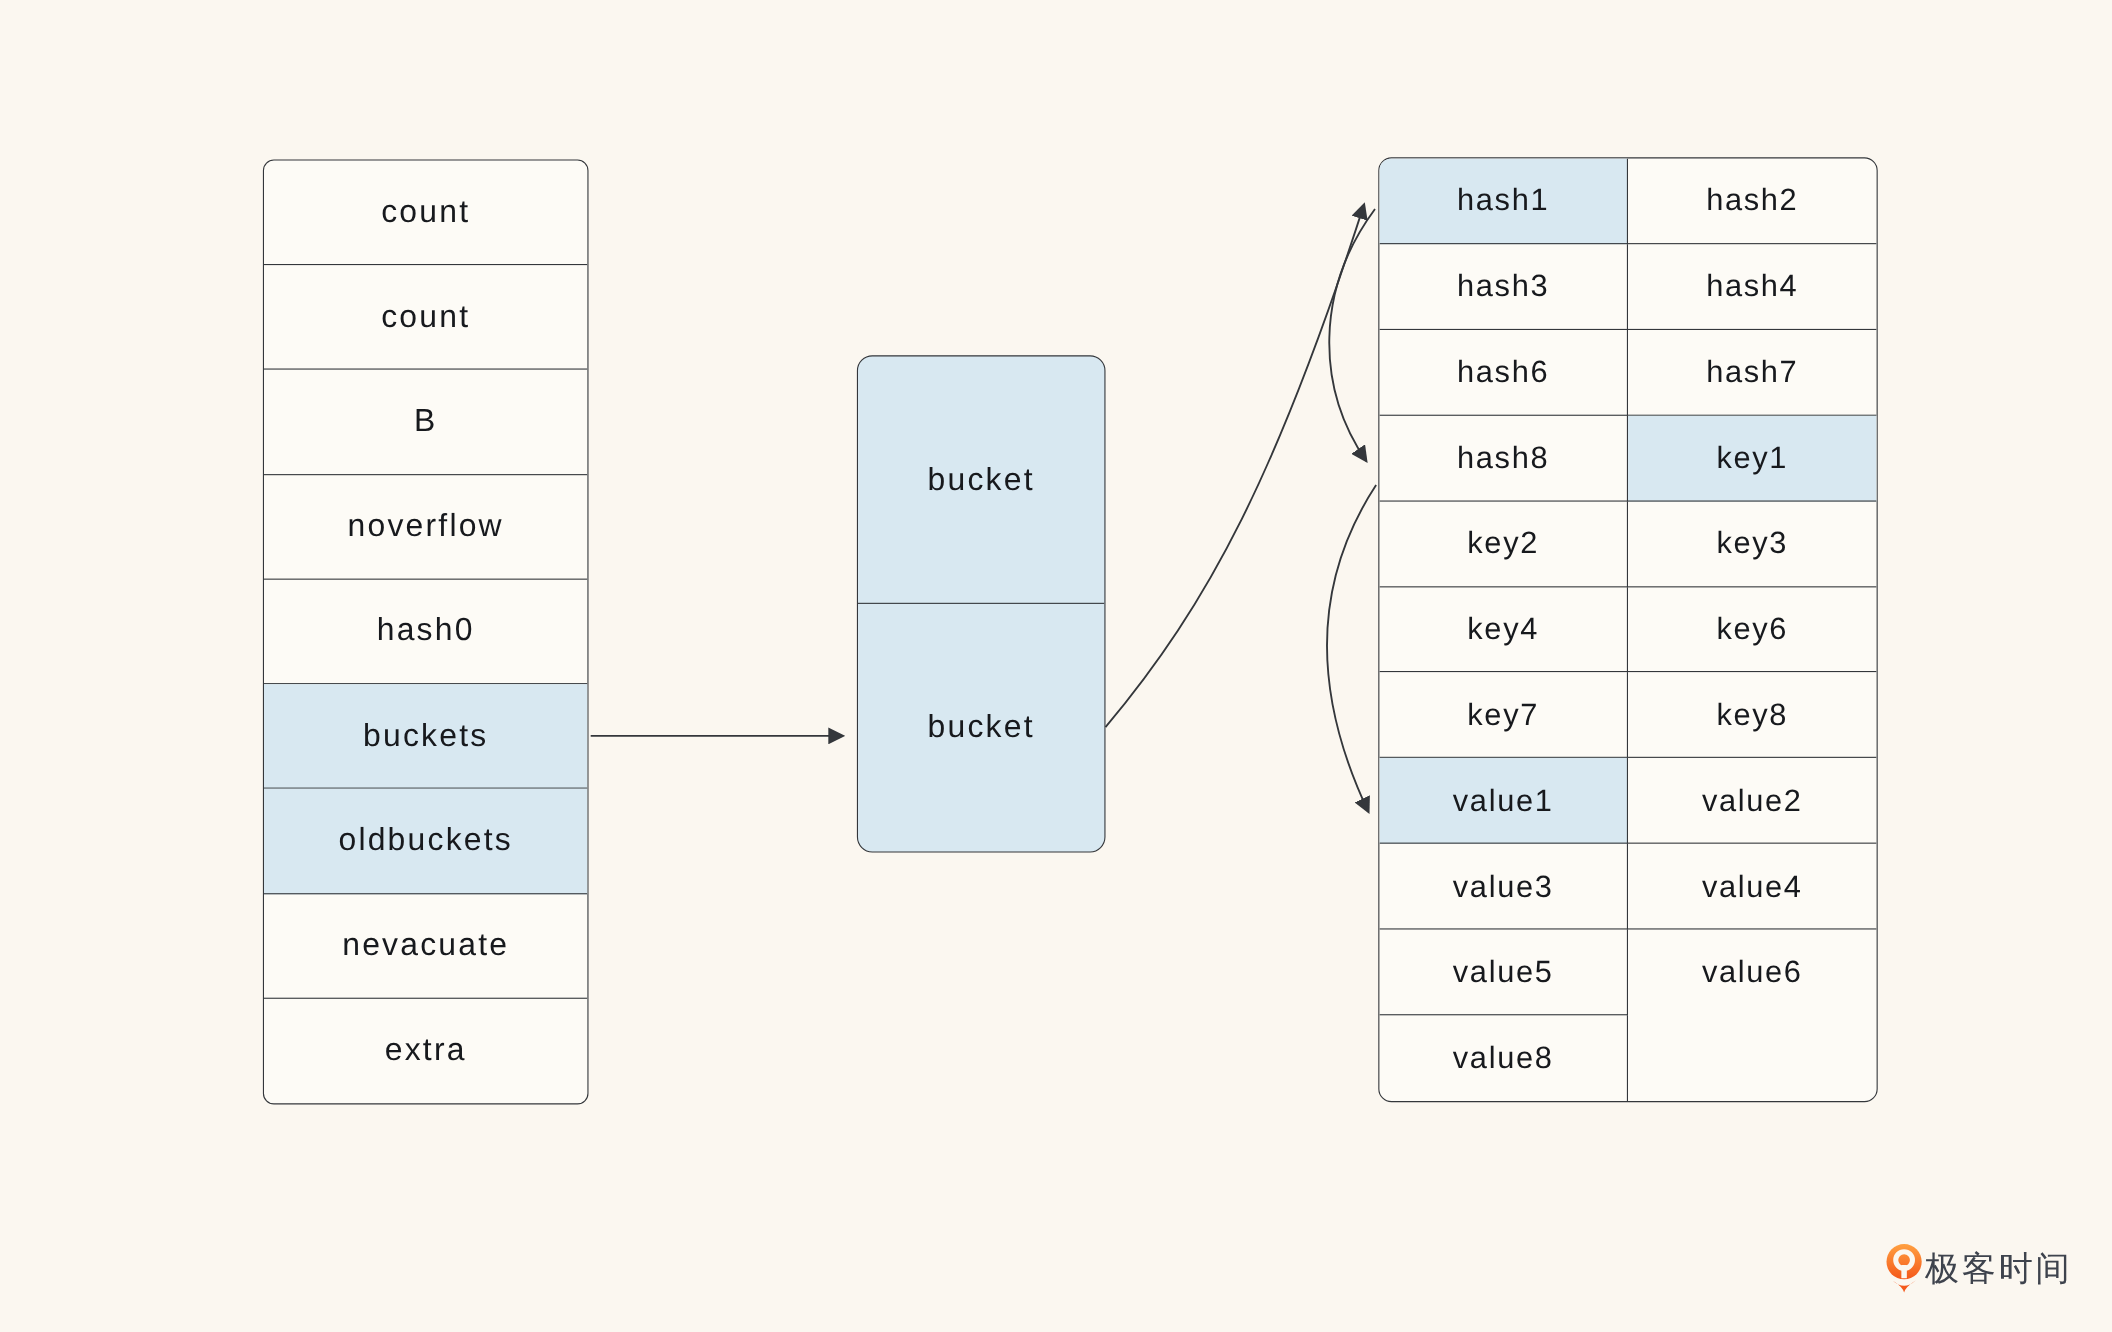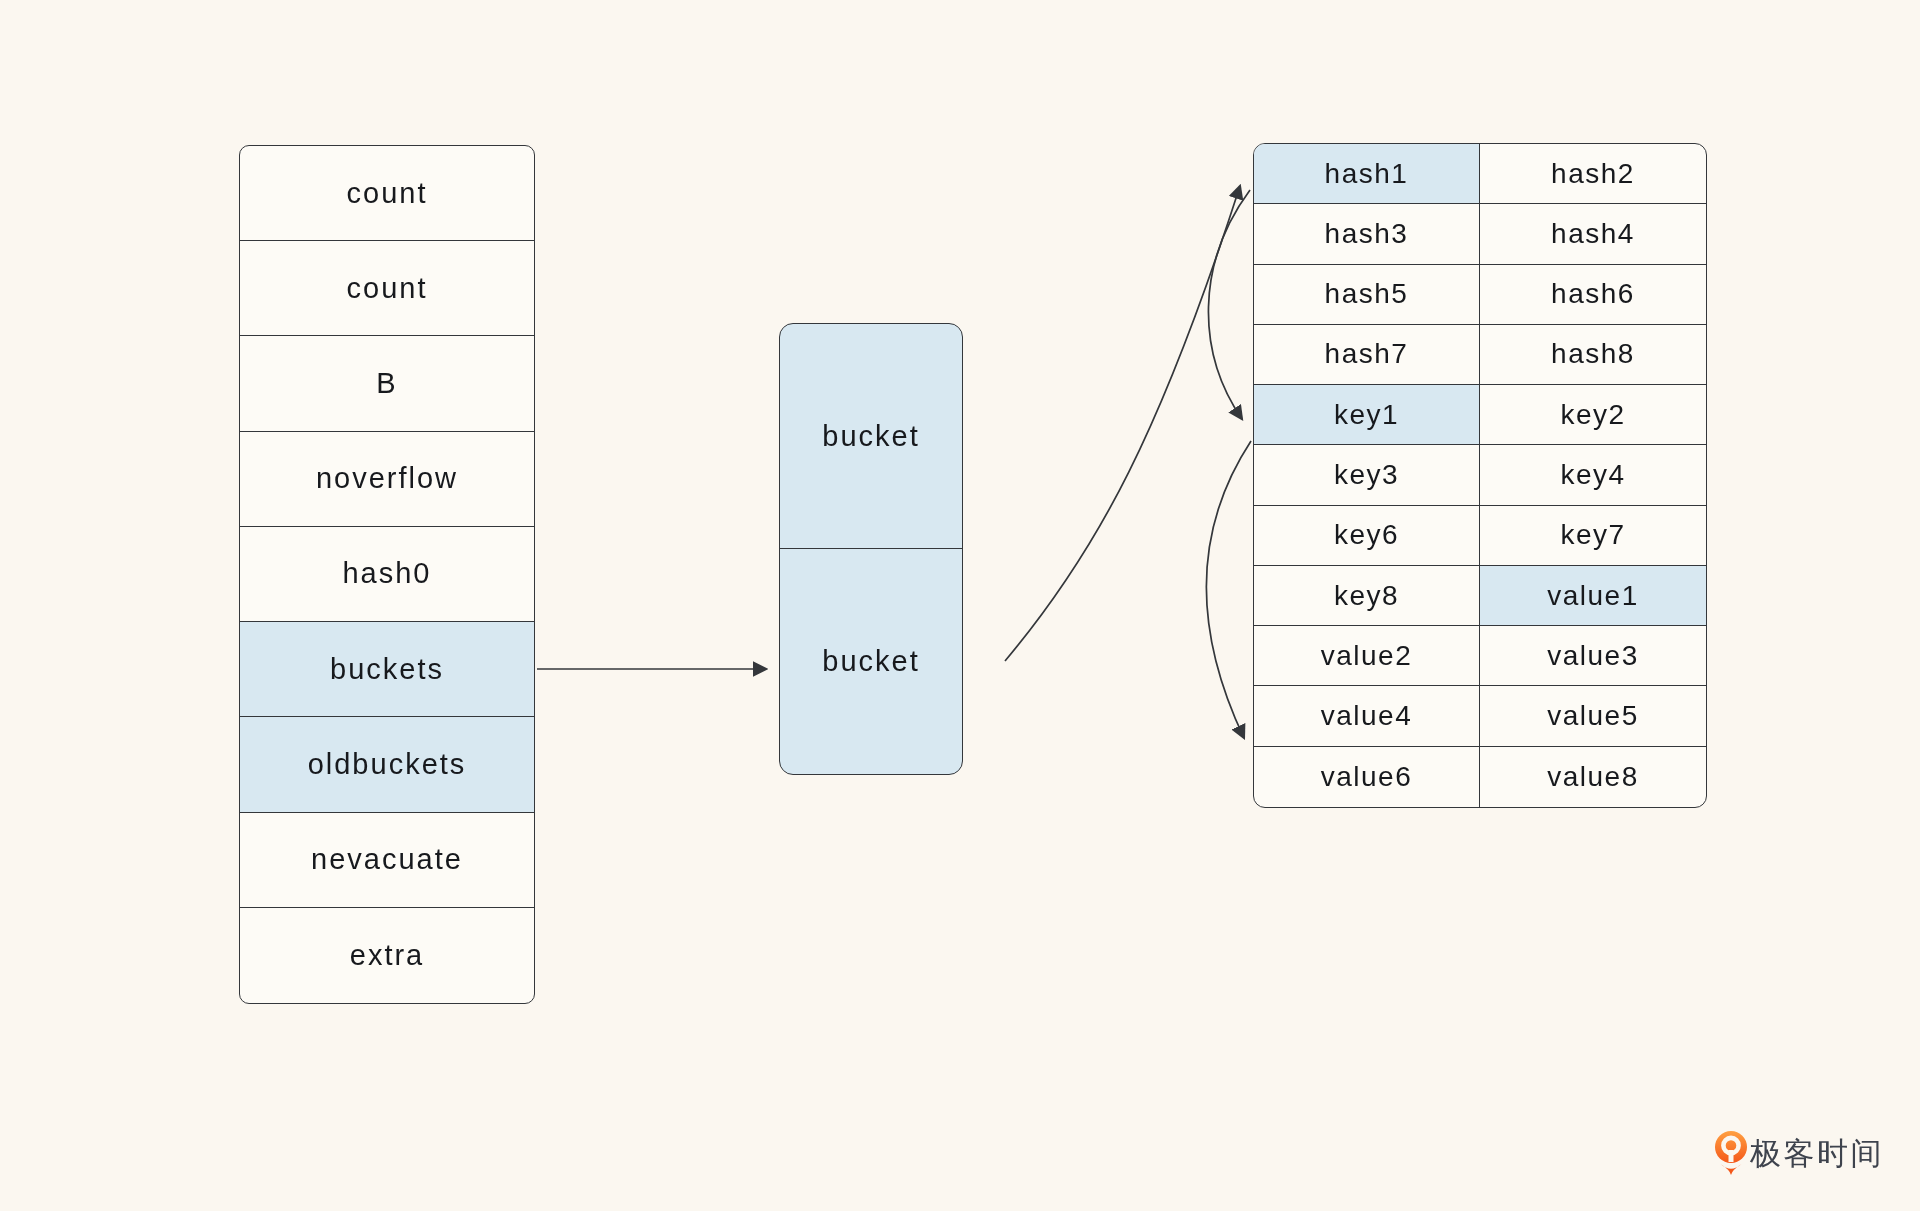--- a/index.html
+++ b/index.html
@@ -42,32 +42,32 @@
     border-radius: 10px;
     display: grid;
     grid-template-rows: repeat(9, 1fr);
   }
   .hmap .cell { border-bottom: 1.6px solid #34373b; }
   .hmap .cell:last-child { border-bottom: none; }
 
   
   .bucket-list {
     left: 779px; top: 323px;
-    width: 184px; height: 452px;
+    width: 226px; height: 452px;
     border-radius: 14px;
     display: grid;
     grid-template-rows: 1fr 1fr;
     background: #d8e8f1;
   }
   .bucket-list .cell:first-child { border-bottom: 1.6px solid #34373b; }
 
   
   .kv-table {
     left: 1253px; top: 143px;
-    width: 454px; height: 665px;
+    width: 454px; height: 859px;
     border-radius: 12px;
     display: grid;
     grid-template-columns: 1fr 1fr;
     grid-auto-rows: 1fr;
   }
   .kv-table .cell {
     font-size: 28px;
     letter-spacing: 1.5px;
     border-bottom: 1.6px solid #34373b;
   }
@@ -133,21 +133,20 @@
   <div class="node bucket-list">
     <div class="cell">bucket</div>
     <div class="cell">bucket</div>
   </div>
 
   <div class="node kv-table">
     <div class="cell highlight">hash1</div>
     <div class="cell">hash2</div>
     <div class="cell">hash3</div>
     <div class="cell">hash4</div>
-    <div class="cell">hash5</div>
     <div class="cell">hash6</div>
     <div class="cell">hash7</div>
     <div class="cell">hash8</div>
     <div class="cell highlight">key1</div>
     <div class="cell">key2</div>
     <div class="cell">key3</div>
     <div class="cell">key4</div>
     <div class="cell">key6</div>
     <div class="cell">key7</div>
     <div class="cell">key8</div>

